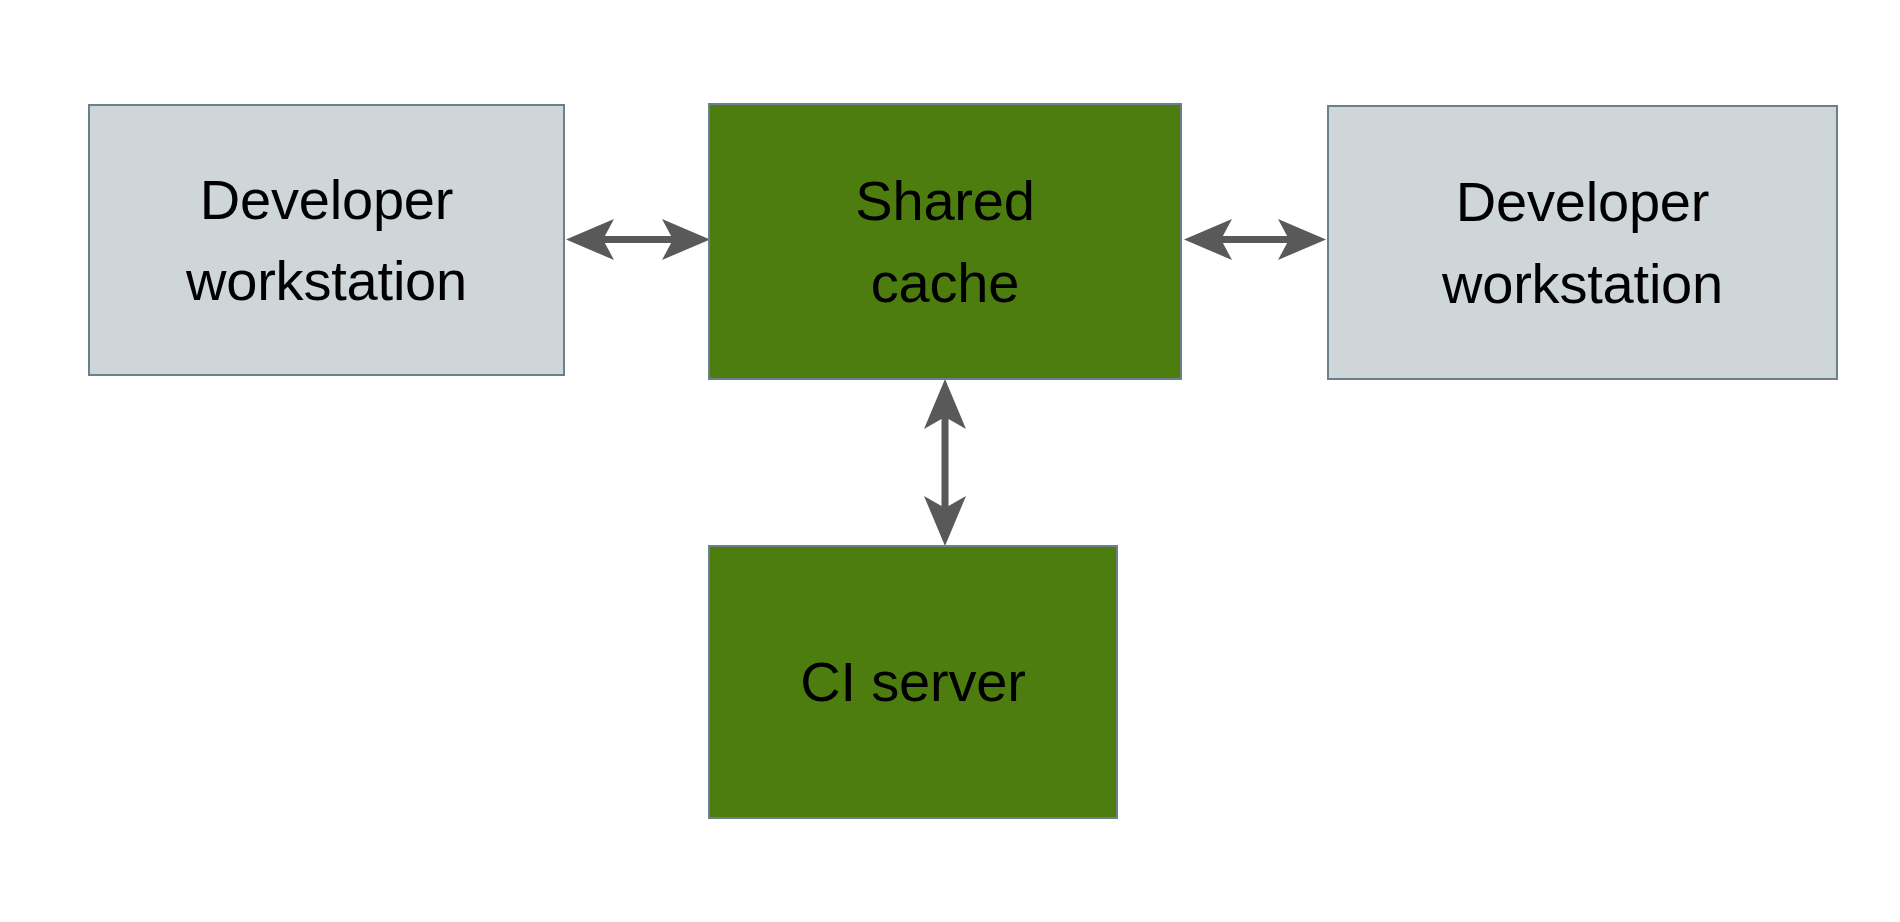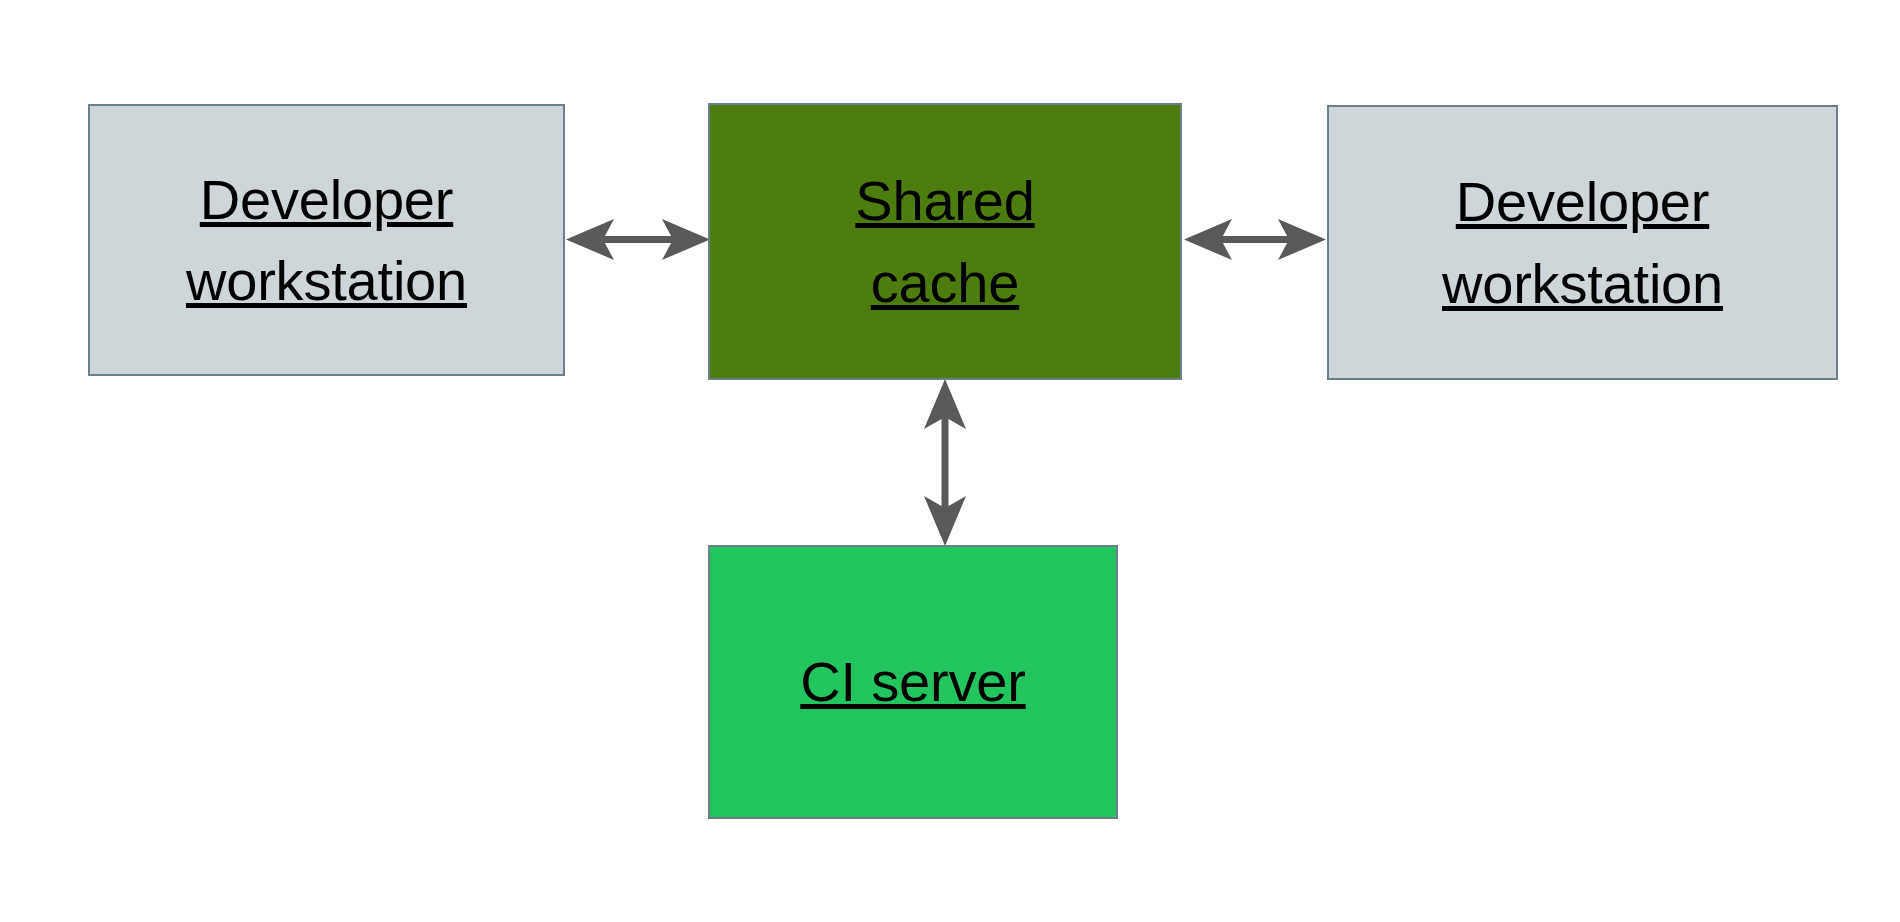--- a/index.html
+++ b/index.html
@@ -21,21 +21,20 @@
   }
   .node-box {
     position: absolute;
     box-sizing: border-box;
     background: #ced6da;
     border: 2px solid #6b808a;
     display: flex;
     align-items: center;
     justify-content: center;
     text-align: center;
-    text-decoration: underline;
   }
   .node-label {
     font-family: "Liberation Sans", sans-serif;
     font-size: 56px;
     line-height: 1.45;
     color: #000000;
     letter-spacing: -0.2px;
     white-space: pre-line;
     padding: 0 6px;
   }
@@ -91,17 +90,17 @@
   <div class="node-box" id="node-shared" style="left: 708px; top: 103px; width: 474px; height: 277px; background: #4d7c0f; border-color: rgb(107, 128, 138);">
     <span class="node-label">Shared
 cache</span>
   </div>
 
   <div class="node-box" id="node-dev-right" style="left: 1327px; top: 105px; width: 511px; height: 275px; background: rgb(206, 214, 218); border-color: rgb(107, 128, 138);">
     <span class="node-label">Developer
 workstation</span>
   </div>
 
-  <div class="node-box" id="node-ci" style="left: 708px; top: 545px; width: 410px; height: 274px; background: #22c55e; border-color: rgb(107, 128, 138);">
+  <div class="node-box" id="node-ci" style="left: 708px; top: 545px; width: 410px; height: 274px; background: #4d7c0f; border-color: rgb(107, 128, 138);">
     <span class="node-label">CI server</span>
   </div>
 
 </div>
 
 </body></html>

